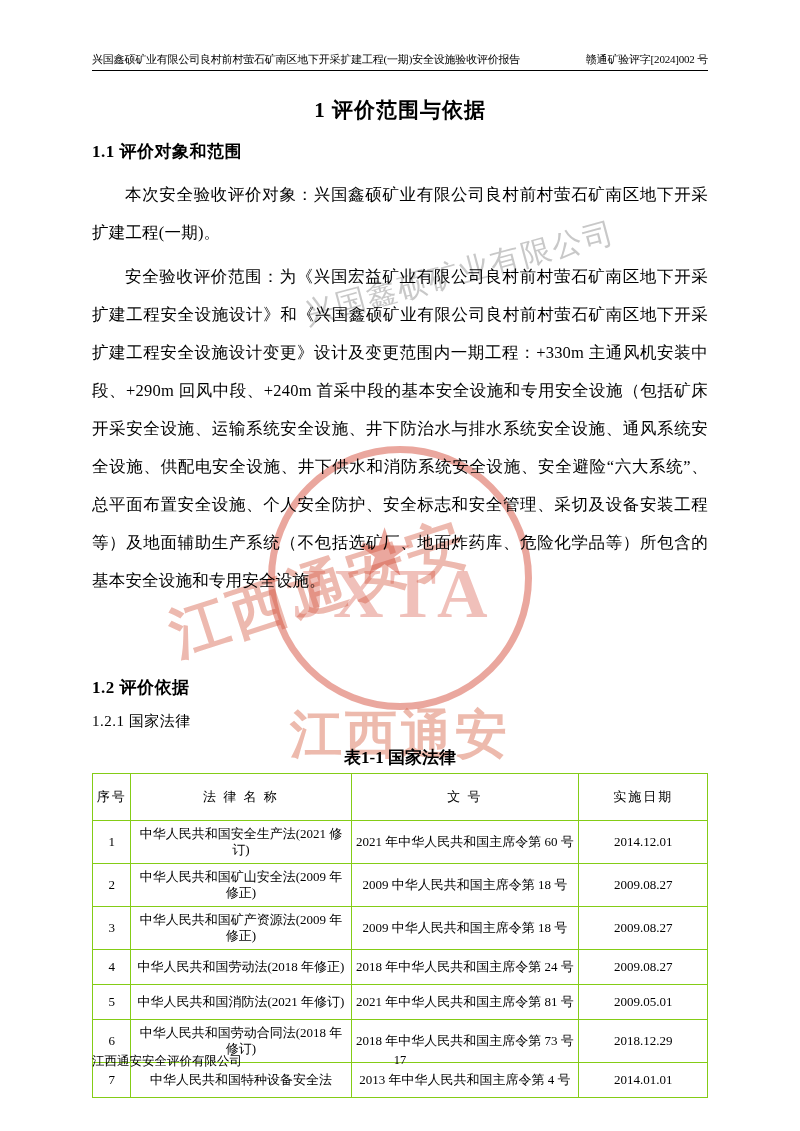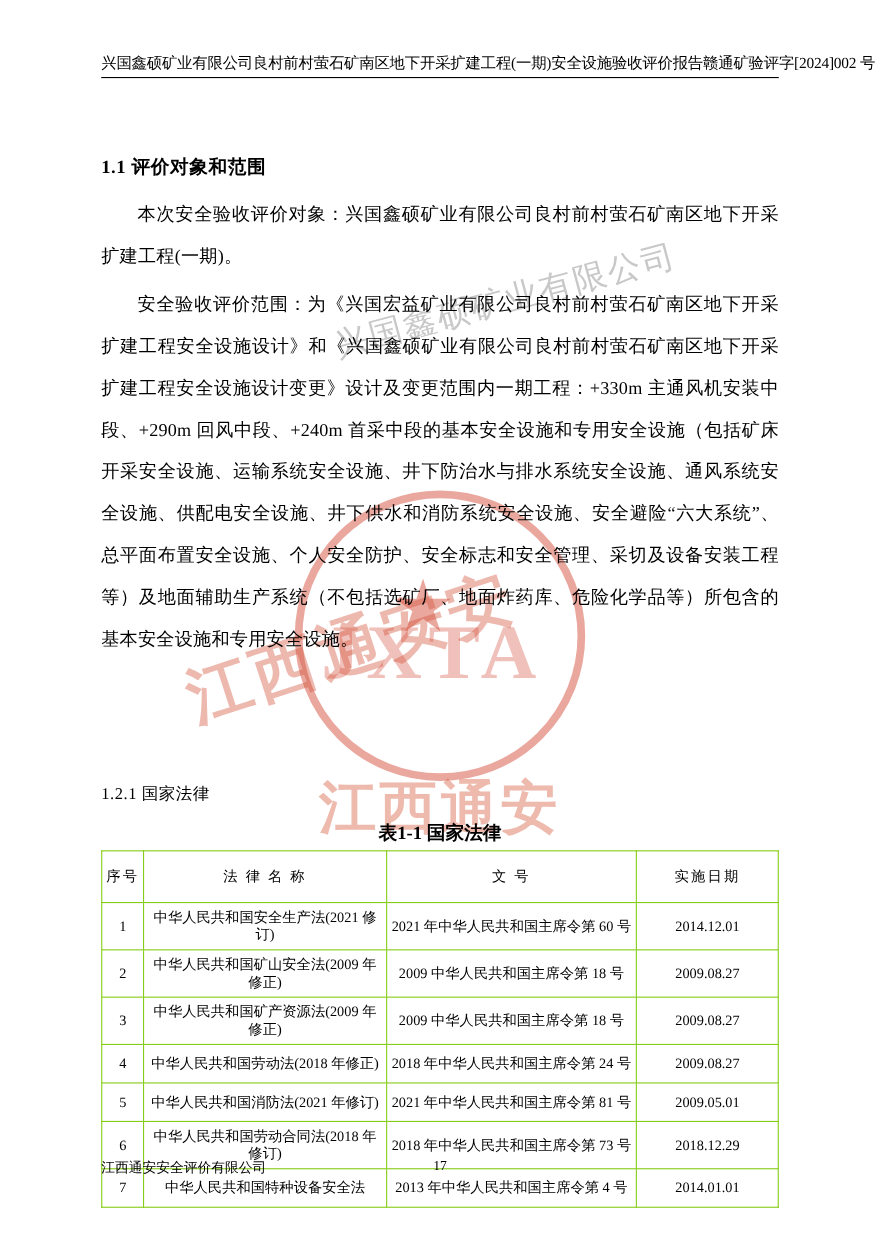--- a/index.html
+++ b/index.html
@@ -23,21 +23,21 @@
     top: 0;
     width: 616px;
     height: 1131px;
   }
   
   .doc-header {
     position: absolute;
     top: 52px;
     left: 0;
     width: 616px;
-    font-size: 14px;
+    font-size: 11px;
     line-height: 14px;
     display: flex;
     justify-content: space-between;
     white-space: nowrap;
   }
   .doc-header .left { letter-spacing: -0.2px; }
   .doc-header .right { letter-spacing: -0.2px; }
   .header-rule {
     position: absolute;
     top: 70px;
@@ -211,25 +211,27 @@
   <div class="wm wm-text3">江西通安</div>
 
   <div class="content">
 
     <div class="doc-header">
       <span class="left">兴国鑫硕矿业有限公司良村前村萤石矿南区地下开采扩建工程(一期)安全设施验收评价报告</span>
       <span class="right">赣通矿验评字[2024]002 号</span>
     </div>
     <div class="header-rule"></div>
 
+    <div class="h1">1 评价范围与依据</div>
 
     <div class="h2 s1">1.1 评价对象和范围</div>
     <div class="para p1">本次安全验收评价对象：兴国鑫硕矿业有限公司良村前村萤石矿南区地下开采扩建工程(一期)。</div>
     <div class="para p2">安全验收评价范围：为《兴国宏益矿业有限公司良村前村萤石矿南区地下开采扩建工程安全设施设计》和《兴国鑫硕矿业有限公司良村前村萤石矿南区地下开采扩建工程安全设施设计变更》设计及变更范围内一期工程：+330m 主通风机安装中段、+290m 回风中段、+240m 首采中段的基本安全设施和专用安全设施（包括矿床开采安全设施、运输系统安全设施、井下防治水与排水系统安全设施、通风系统安全设施、供配电安全设施、井下供水和消防系统安全设施、安全避险“六大系统”、总平面布置安全设施、个人安全防护、安全标志和安全管理、采切及设备安装工程等）及地面辅助生产系统（不包括选矿厂、地面炸药库、危险化学品等）所包含的基本安全设施和专用安全设施。</div>
 
+    <div class="h2 s2">1.2 评价依据</div>
     <div class="h3 s1">1.2.1 国家法律</div>
 
     <div class="table-caption">表1-1 国家法律</div>
 
     <table class="law">
       <thead>
         <tr>
           <td class="col-no hdr-no">序号</td>
           <td class="col-name">法 律 名 称</td>
           <td class="col-num">文 号</td>

